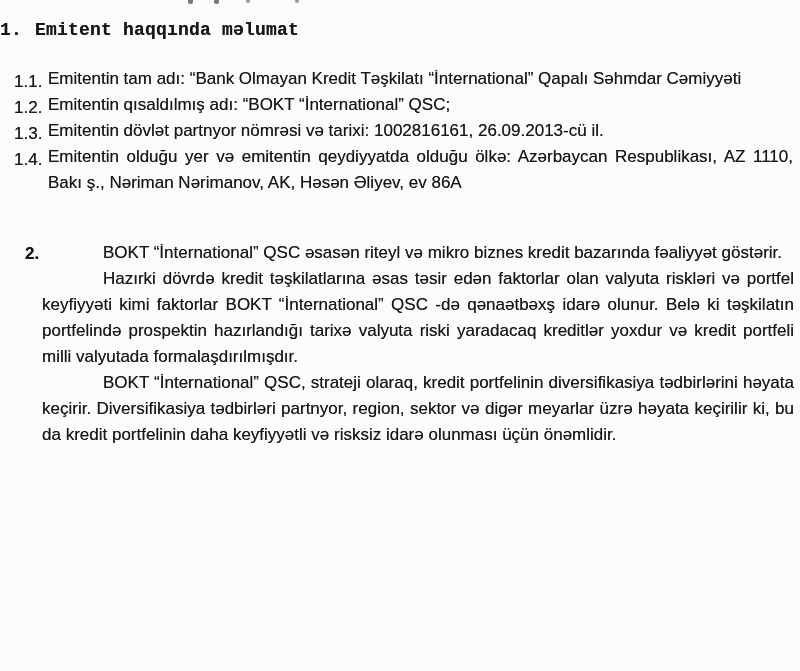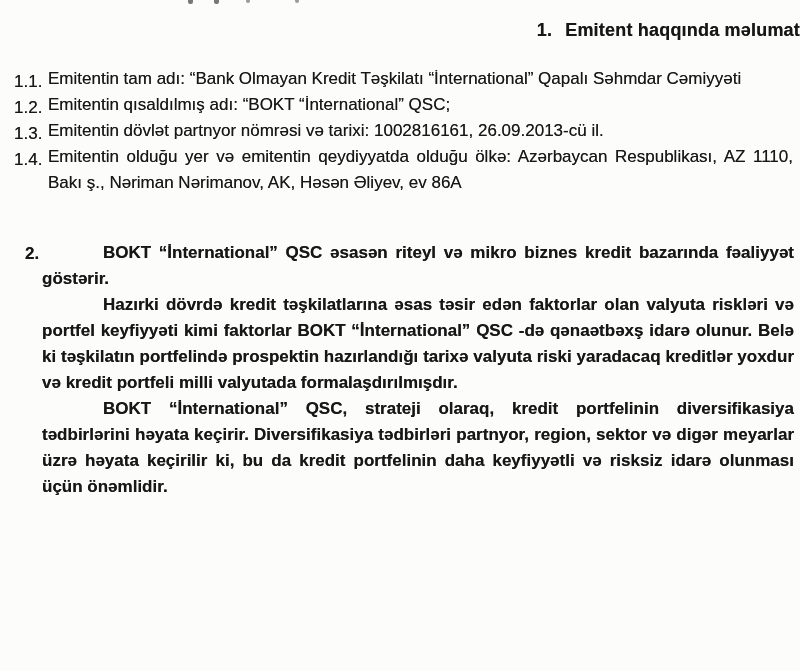--- a/index.html
+++ b/index.html
@@ -21,25 +21,26 @@
     text-shadow: 0 0 0.6px rgba(25,25,25,0.7);
   }
   
   .scan-mark {
     position: absolute;
     background: #4c4c4c;
     border-radius: 0 0 2px 2px;
   }
   .doc-title {
     margin-top: 19px;
-    text-align: right;
+    text-align: left;
     font-weight: bold;
     font-size: 18px;
     line-height: 22px;
     letter-spacing: 0.2px;
+    font-family: Liberation Mono, monospace;
   }
   .doc-title .h1-num { margin-right: 13px; }
 
   .list {
     margin-top: 25px;
     padding-left: 48px;
     padding-right: 7px;
   }
   .item {
     position: relative;
@@ -72,21 +73,21 @@
   }
 
   .paras {
     margin-top: 25px;
     margin-left: 42px;
     margin-right: 6px;
     font-size: 17px;
     line-height: 26px;
     text-align: justify;
   }
-  .para { text-indent: 61px; font-weight: bold; }
+  .para { text-indent: 61px; }
 </style>
 </head>
 <body>
 
 <div class="page">
 
   <div class="scan-mark" style="left:188px; top:0; width:5px; height:4px; opacity:.75;"></div>
   <div class="scan-mark" style="left:214px; top:0; width:5px; height:4px; opacity:.75;"></div>
   <div class="scan-mark" style="left:246px; top:0; width:4px; height:3px; opacity:.55;"></div>
   <div class="scan-mark" style="left:295px; top:0; width:4px; height:3px; opacity:.55;"></div>

